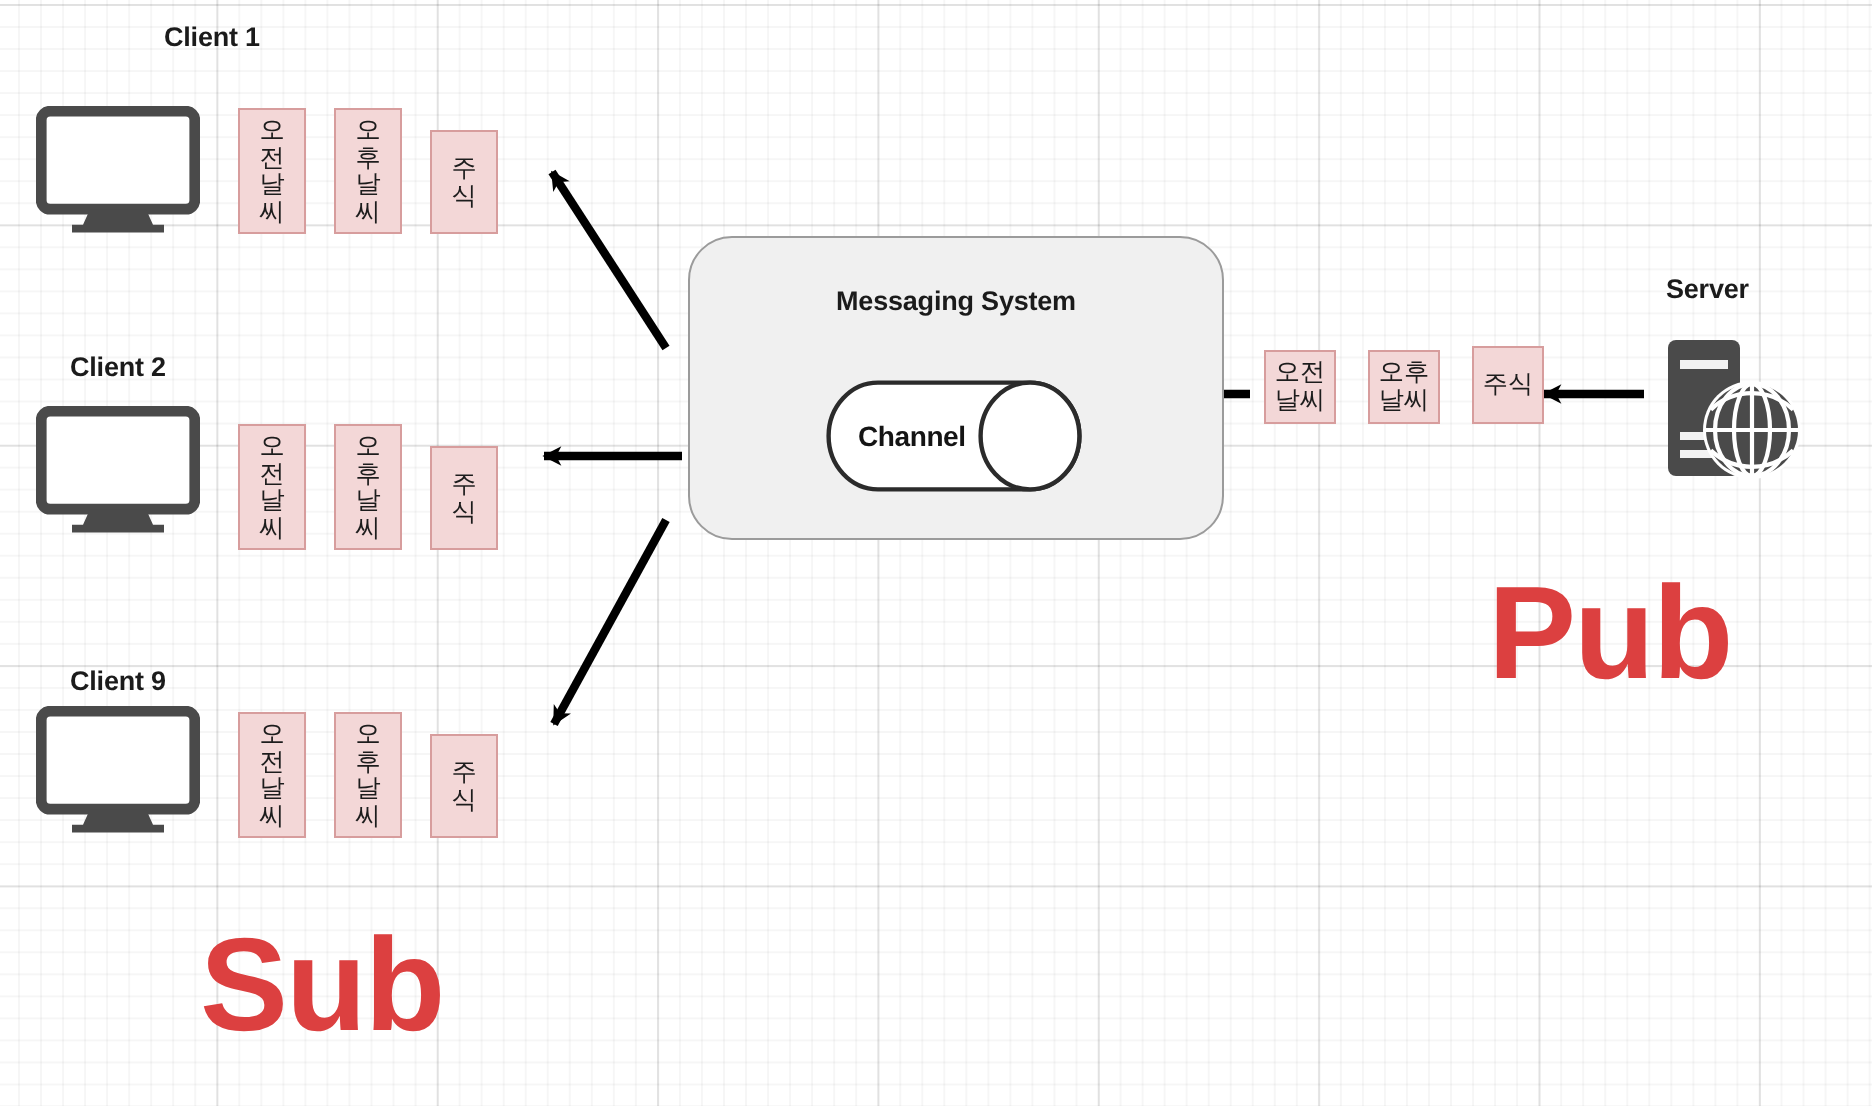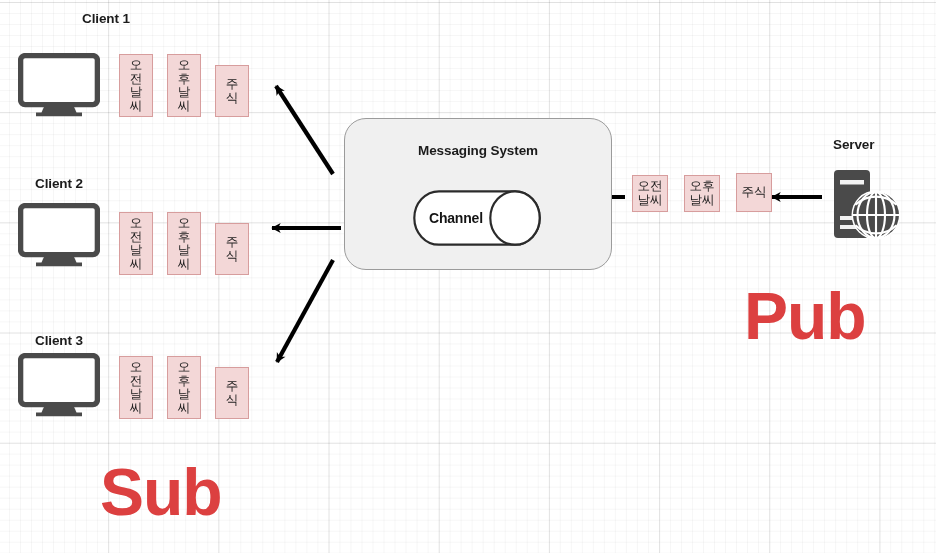--- a/index.html
+++ b/index.html
@@ -157,21 +157,21 @@
   </div>
 
   <div class="card-row" style="left:119px; top:212px; gap:14px;">
     <div class="card" style="width:34px;">오전
 날씨</div>
     <div class="card" style="width:34px;">오후
 날씨</div>
     <div class="card" style="width:34px; padding-top:11px; padding-bottom:12px;">주식</div>
   </div>
 
-  <div class="node client-label" style="left:35px; top:333px;">Client 3</div>
+  <div class="node client-label" style="left:35px; top:333px;">Client 9</div>
 
   <div class="node monitor" style="left:18px; top:353px;">
     <svg viewBox="0 0 82 64" width="82" height="64">
       <rect x="2.6" y="2.6" width="76.8" height="49" rx="4.5" ry="4.5" fill="#ffffff" stroke="#4a4a4a" stroke-width="5.4"></rect>
       <path d="M27,51.6 L55,51.6 L58.5,59.4 L64,59.4 L64,63.2 L18,63.2 L18,59.4 L23.5,59.4 Z" fill="#4a4a4a"></path>
     </svg>
   </div>
 
   <div class="card-row" style="left:119px; top:356px; gap:14px;">
     <div class="card" style="width:34px;">오전

